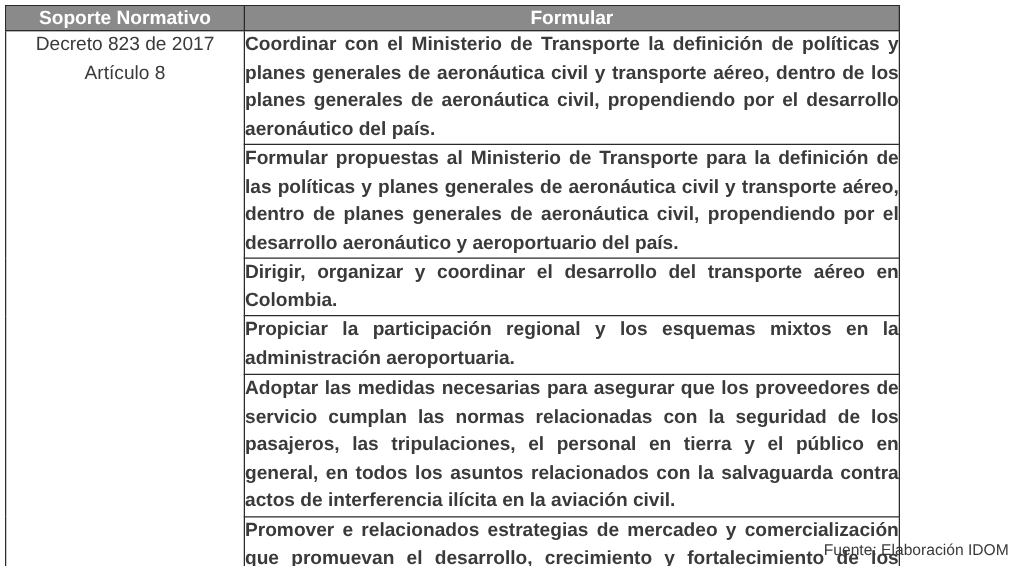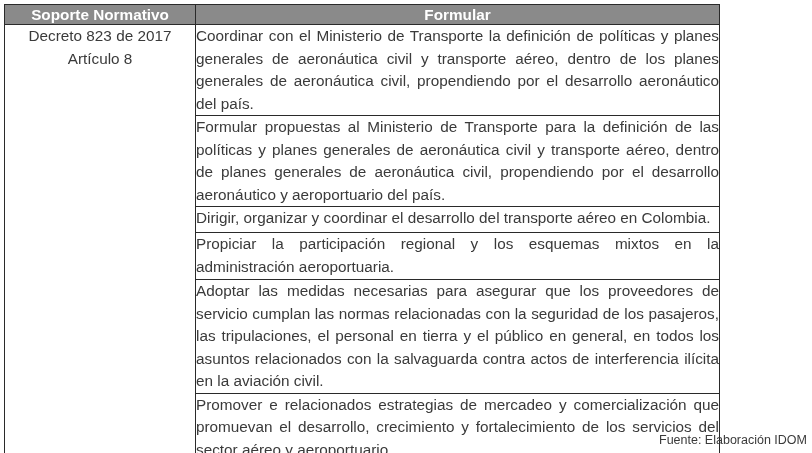--- a/index.html
+++ b/index.html
@@ -9,21 +9,21 @@
     position: absolute; left: 4px; top: 4px; width: 716px;
     border-collapse: collapse; font-size: 15.3px;
   }
   table.main th {
     background: #8a8a8a; color: #ffffff; font-weight: bold; height: 19px;
     padding: 0; border: 1px solid #2a2a2a; text-align: center; line-height: 19px;
   }
   table.main td { border: 1px solid #2a2a2a; vertical-align: top; padding: 0; }
   td.soporte { width: 190px; text-align: center; line-height: 22.5px; padding-top: 0; }
   td.func { text-align: justify; text-align-last: left; line-height: 22.5px;
-            padding: 0 20px 0 5px; }
+            padding: 0 20px 0 5px; font-weight: bold; }
   .source { position: absolute; right: 5px; top: 433px; font-size: 12.5px; color: #3a3a3a; }
 </style>
 </head>
 <body>
 
 <table class="main">
   <thead>
     <tr>
       <th>Soporte Normativo</th>
       <th>Formular</th>

